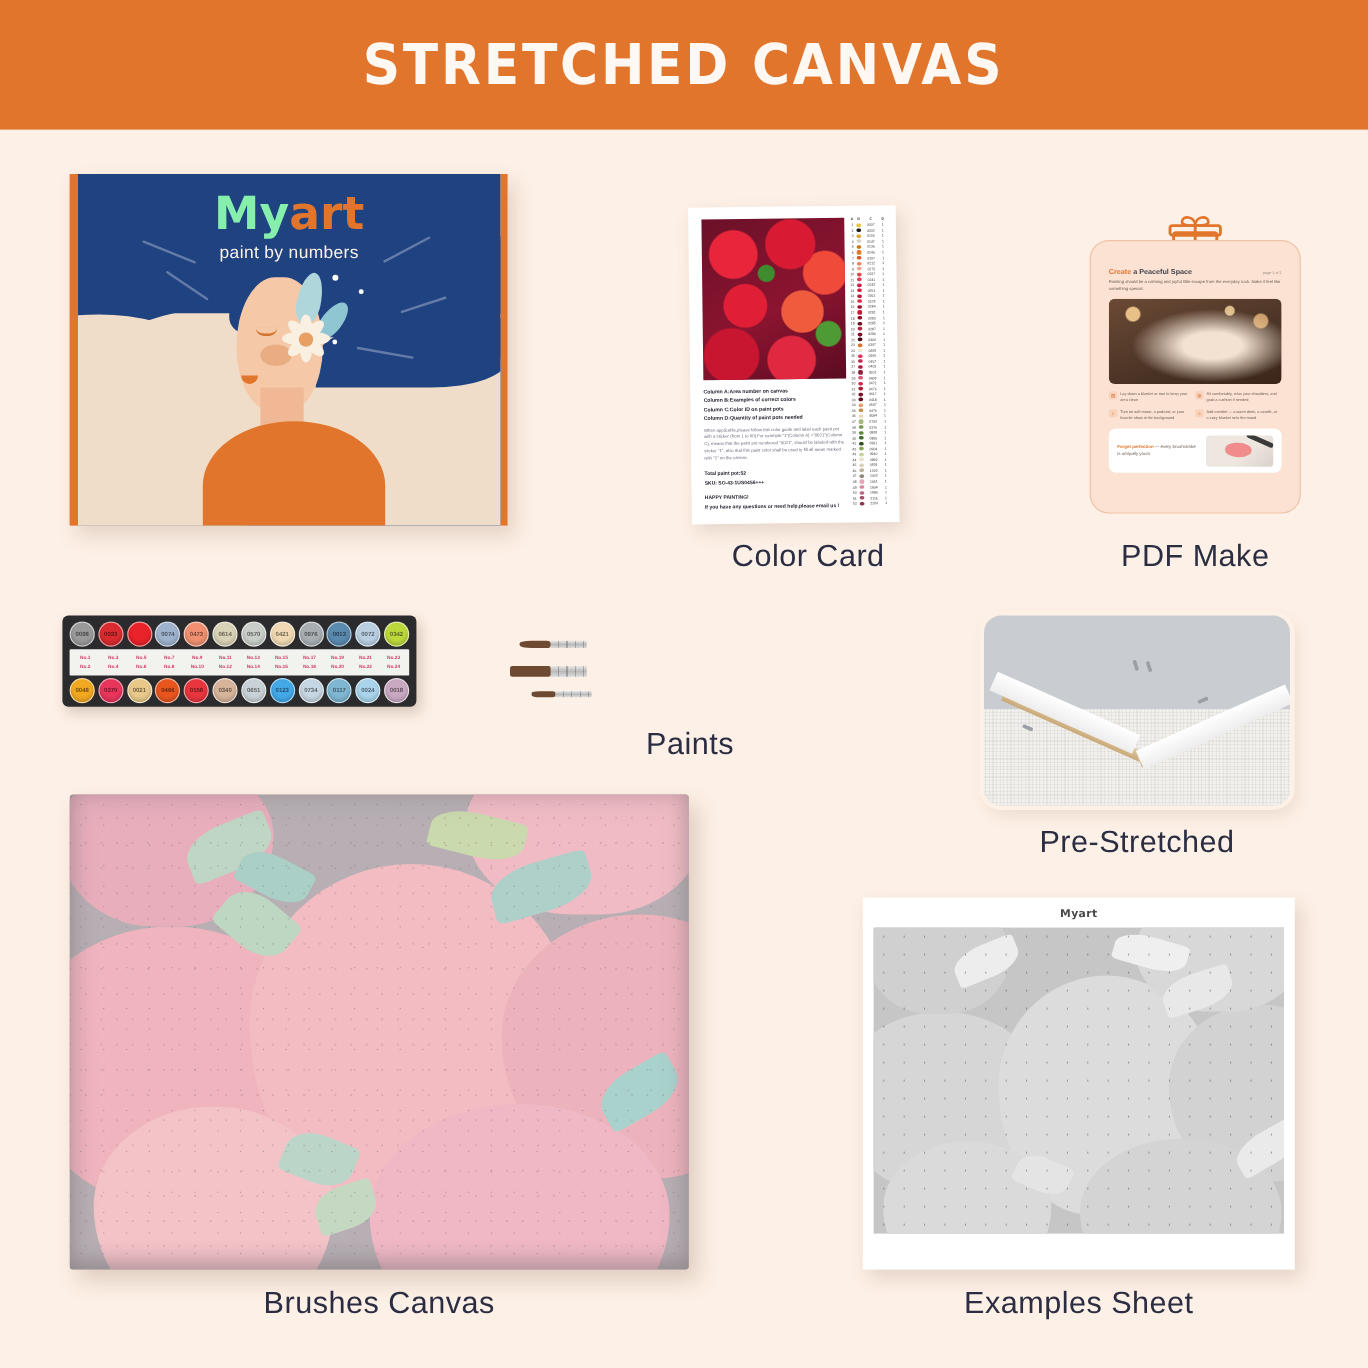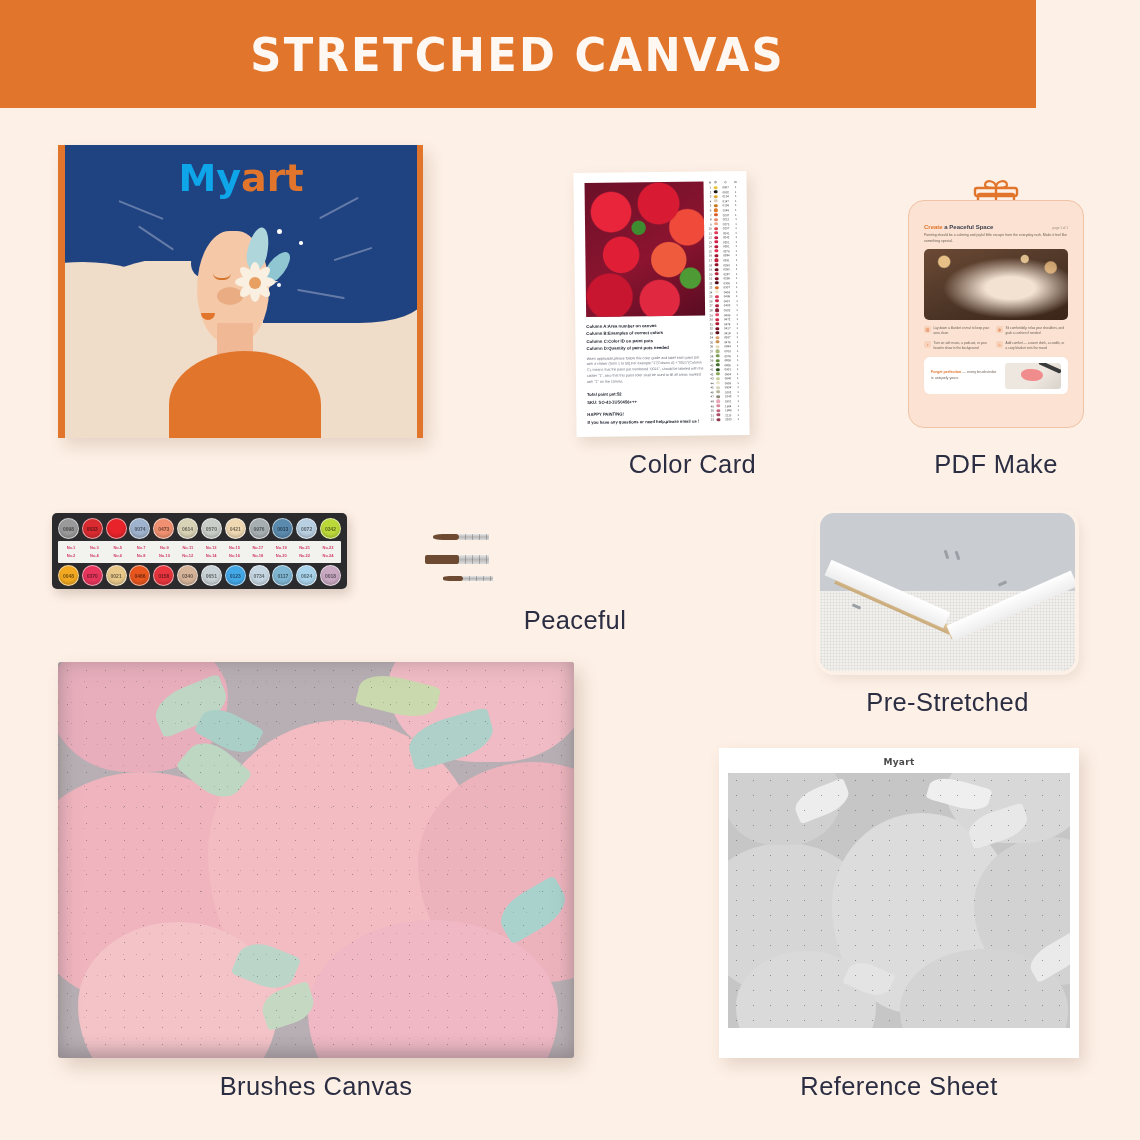--- a/index.html
+++ b/index.html
@@ -6,21 +6,21 @@
   html, body {
     width: 1140px; height: 1140px;
     background: #FDF0E6;
     font-family: "Liberation Sans", sans-serif;
     overflow: hidden;
   }
   .page { position: relative; width: 1140px; height: 1140px; background: #FDF0E6; }
 
   
   .header {
-    position: absolute; left: 0; top: 0; width: 1036px; height: 108px;
+    position: absolute; left: 0; top: 0; width: 1140px; height: 108px;
     background: #E2752C; display: flex; align-items: center; justify-content: center;
   }
   .header-title {
     color: #FFF8F2; font-size: 47px; font-weight: 800;
     letter-spacing: 2.5px; font-family: "DejaVu Sans", sans-serif;
     transform: scaleX(0.92);
   }
 
   
   .label {
@@ -44,21 +44,21 @@
   }
   .box-tanwave {
     position: absolute; left: -4%; top: 36%; width: 108%; height: 70%;
     background: #F0DDC9;
     border-radius: 60% 60% 0 0 / 46% 46% 0 0;
   }
   .box-tanwave2 {
     position: absolute; left: -30%; top: 40%; width: 70%; height: 70%;
     background: #F0DDC9; border-radius: 50% 50% 0 0 / 40% 40% 0 0;
   }
-  .logo-my { font-family: "DejaVu Sans", sans-serif; font-weight: 800; font-size: 38px; color:#0ea5e9; }
+  .logo-my { font-family: "DejaVu Sans", sans-serif; font-weight: 800; font-size: 38px; color:#86efac; }
   .logo-art { font-family: "DejaVu Sans", sans-serif; font-weight: 800; font-size: 38px; color:#E2752C; }
   .box-logo { position:absolute; left:0; right:0; top:14px; text-align:center; line-height:1; }
   .box-sub {
     position:absolute; left:0; right:0; top:58px; text-align:center;
     color:#FBF1E6; font-size:14.5px; letter-spacing:0.3px;
   }
   .hair {
     position:absolute; background:#1F4281;
   }
   .face {
@@ -308,20 +308,21 @@
       <div class="hairstrand" style="left:252px;top:62px;width:44px;transform:rotate(-28deg);"></div>
       <div class="hairstrand" style="left:268px;top:108px;width:40px;transform:rotate(-18deg);"></div>
       <div class="hairstrand" style="left:232px;top:148px;width:48px;transform:rotate(10deg);"></div>
       <div class="dot-w" style="left:212px;top:84px;width:5px;height:5px;"></div>
       <div class="dot-w" style="left:234px;top:96px;width:3.5px;height:3.5px;"></div>
       <div class="dot-w" style="left:212px;top:138px;width:4px;height:4px;"></div>
 
       <div class="box-logo">
         <span class="logo-my">My</span><span class="logo-art">art</span>
       </div>
+      <div class="box-sub">paint by numbers</div>
     </div>
   </div>
 
   <div class="card-wrap">
     <div class="card-photo"></div>
     <div class="card-text">
       <div class="card-col">Column A:Area number on canvas</div>
       <div class="card-col">Column B:Examples of correct colors</div>
       <div class="card-col">Column C:Color ID on paint pots</div>
       <div class="card-col">Column D:Quantity of paint pots needed</div>
@@ -751,21 +752,21 @@
             <span class="sw-a">52</span>
             <span class="sw-b">
               <span class="sw-dot" style="background:#8E3850"></span>
             </span>
             <span class="sw-c">2203</span>
             <span class="sw-d">1</span>
           </div>
         </div>
     </div>
   </div>
-  <div class="label" style="left:575px; top:450px; width:235px;">Color Card</div>
+  <div class="label" style="left:556px; top:450px; width:235px;">Color Card</div>
 
   <div class="pdf-wrap">
     <svg class="gift" width="46" height="40" viewBox="0 0 46 40">
       <rect x="5" y="16" width="36" height="22" rx="2" fill="none" stroke="#E2752C" stroke-width="2.4"></rect>
       <rect x="2" y="10" width="42" height="8" rx="2" fill="none" stroke="#E2752C" stroke-width="2.4"></rect>
       <line x1="23" y1="10" x2="23" y2="38" stroke="#E2752C" stroke-width="2.4"></line>
       <path d="M23 10 C 23 2, 12 1, 12 7 C 12 10, 18 10, 23 10 Z" fill="none" stroke="#E2752C" stroke-width="2.2"></path>
       <path d="M23 10 C 23 2, 34 1, 34 7 C 34 10, 28 10, 23 10 Z" fill="none" stroke="#E2752C" stroke-width="2.2"></path>
     </svg>
     <div class="pdf-card">
@@ -896,21 +897,21 @@
       <div class="b-tip" style="width:34px;border-radius:2px;"></div>
       <div class="b-fer"></div>
       <div class="b-han"></div>
     </div>
     <div class="brush" style="left:18px; top:48px; width:282px; height:5px;">
       <div class="b-tip" style="width:20px;"></div>
       <div class="b-fer"></div>
       <div class="b-han"></div>
     </div>
   </div>
-  <div class="label" style="left:425px; top:606px; width:300px;">Peaceful</div>
+  <div class="label" style="left:425px; top:606px; width:300px;">Paints</div>
 
   <div class="pre-wrap">
     <div class="canvas-face" style="left:-20px; top:78px; width:300px; height:120px; transform:rotate(0deg);"></div>
     <div class="wood" style="left:16px; top:62px; width:126px; height:9px; transform:rotate(24deg); transform-origin:left center;"></div>
     <div class="wood" style="left:130px; top:118px; width:132px; height:9px; transform:rotate(-24deg); transform-origin:left center;"></div>
     <div class="canvas-arm" style="left:8px; top:46px; width:130px; height:17px; transform:rotate(24deg); transform-origin:left center;"></div>
     <div class="canvas-arm" style="left:130px; top:112px; width:136px; height:17px; transform:rotate(-24deg); transform-origin:left center;"></div>
     <div class="staple" style="left:32px; top:92px; transform:rotate(24deg);"></div>
     <div class="staple" style="left:122px; top:40px; transform:rotate(72deg);"></div>
     <div class="staple" style="left:133px; top:41px; transform:rotate(72deg);"></div>
@@ -950,15 +951,15 @@
       <div class="gberry" style="left:-6px;top:-22px;width:120px;height:94px;background:#D0D0D0;"></div>
       <div class="gberry" style="left:218px;top:-26px;width:140px;height:96px;background:#D8D8D8;"></div>
       <div class="gleaf" style="left:66px;top:14px;width:56px;height:28px;background:#EDEDED;transform:rotate(-22deg);"></div>
       <div class="gleaf" style="left:200px;top:8px;width:62px;height:26px;background:#EFEFEF;transform:rotate(16deg);"></div>
       <div class="gleaf" style="left:240px;top:38px;width:60px;height:30px;background:#E8E8E8;transform:rotate(-18deg);"></div>
       <div class="gleaf" style="left:300px;top:170px;width:56px;height:28px;background:#EAEAEA;transform:rotate(-30deg);"></div>
       <div class="gleaf" style="left:118px;top:192px;width:46px;height:28px;background:#E4E4E4;transform:rotate(24deg);"></div>
       <div class="ref-noise"></div>
     </div>
   </div>
-  <div class="label" style="left:719px; top:1072px; width:360px;">Reference Sheet</div>
+  <div class="label" style="left:719px; top:1072px; width:360px;">Examples Sheet</div>
 
 </div>
 
 </body></html>

